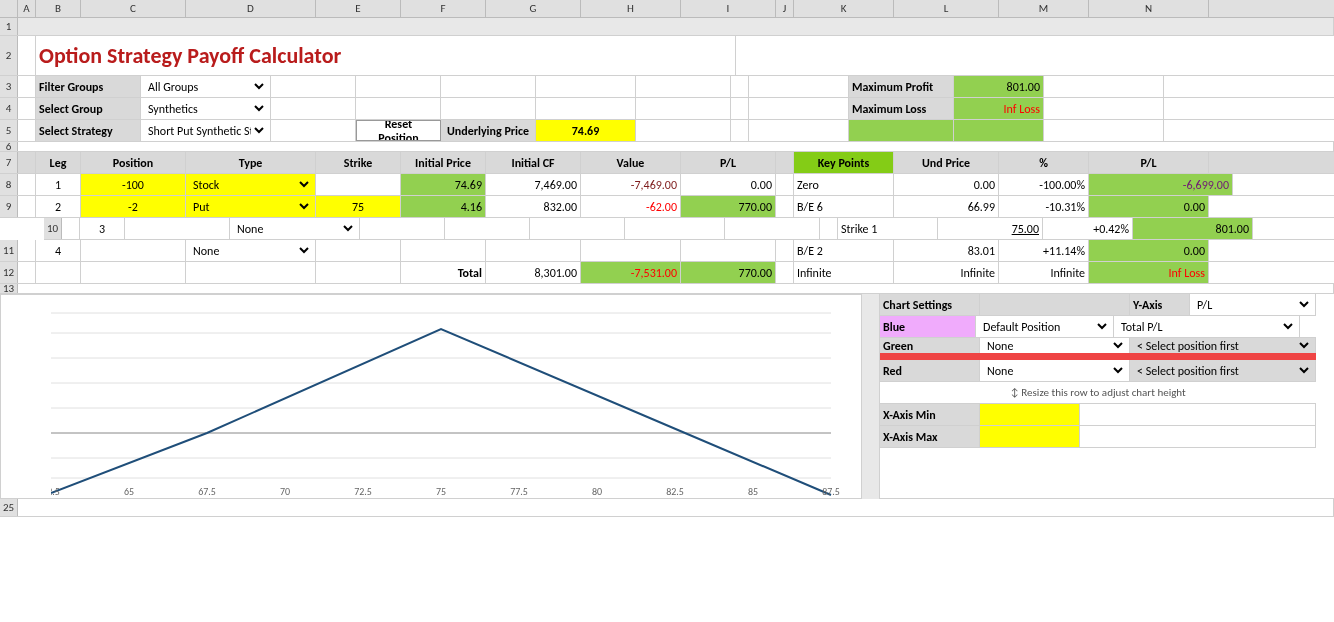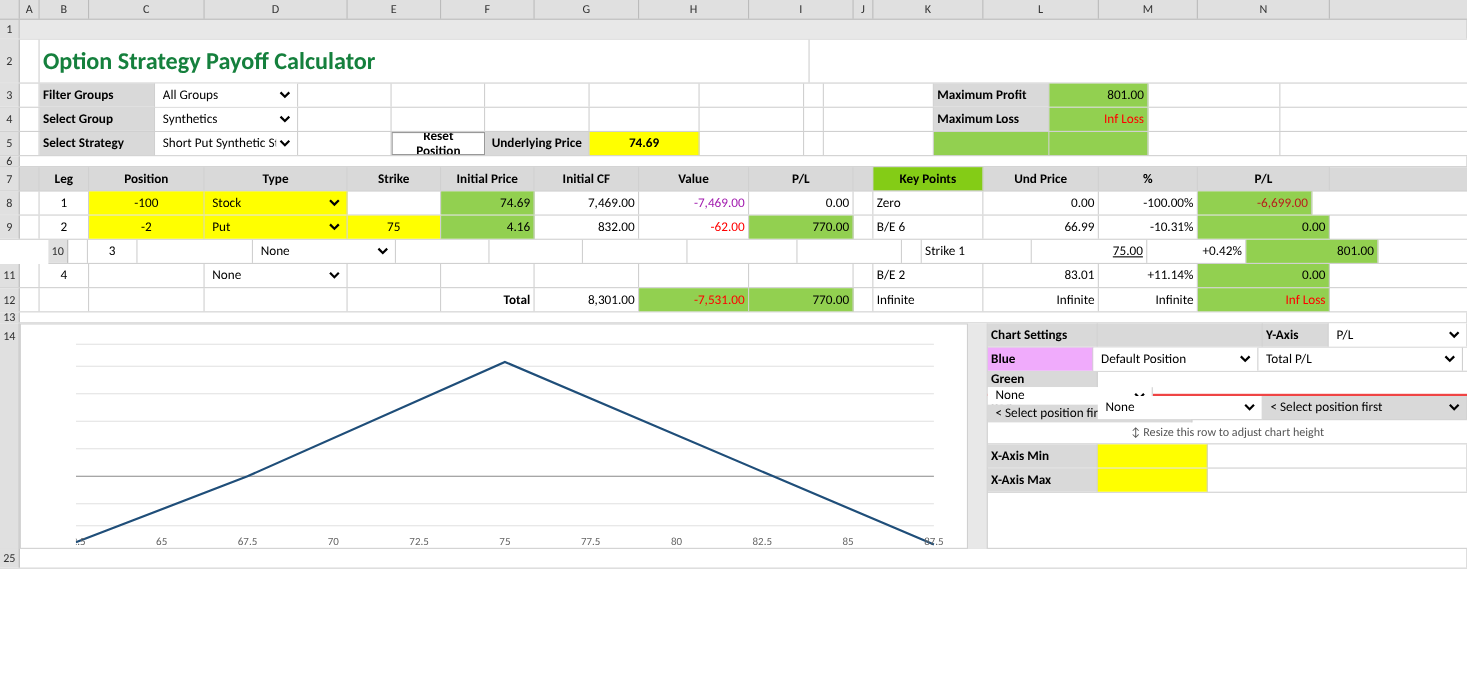--- a/index.html
+++ b/index.html
@@ -13,21 +13,21 @@
 
     
     .rows-container { display: flex; flex-direction: column; flex: 1; overflow: hidden; }
     .sheet-row { display: flex; border-bottom: 1px solid #d0d0d0; flex-shrink: 0; }
     .row-num { width: 18px; min-width: 18px; background: #e0e0e0; border-right: 1px solid #bbb; display: flex; align-items: center; justify-content: center; font-size: 11px; color: #333; }
 
     .cell { border-right: 1px solid #d0d0d0; display: flex; align-items: center; padding: 0 3px; font-size: 12px; overflow: hidden; white-space: nowrap; flex-shrink: 0; }
     .cell-center { justify-content: center; }
     .cell-right { justify-content: flex-end; }
     .bold { font-weight: bold; }
-    .title-cell { font-size: 22px; font-weight: bold; color: #15803d; }
+    .title-cell { font-size: 22px; font-weight: bold; color: #b91c1c; }
 
     
     .macroption { font-size: 20px; font-weight: bold; color: #333; display: flex; align-items: center; gap: 4px; }
     .macroption-arrow { color: #e74c3c; font-size: 20px; }
 
     
     .dropdown-cell { position: relative; }
     .dropdown-cell select { 
       width: 100%; height: 100%; border: none; background: transparent; 
       font-size: 12px; cursor: pointer; outline: none; 
@@ -166,27 +166,27 @@
       <div class="row-num">8</div>
       <div class="cell" style="width:18px;"></div>
       <div class="cell cell-center" style="width:45px;">1</div>
       <div class="cell cell-center" style="width:105px; background:#ffff00;">-100</div>
       <div class="cell dropdown-cell" style="width:130px; background:#ffff00;">
         <select><option>Stock</option></select>
       </div>
       <div class="cell cell-center" style="width:85px;"></div>
       <div class="cell cell-right" style="width:85px; background:#92d050;">74.69</div>
       <div class="cell cell-right" style="width:95px;">7,469.00</div>
-      <div class="cell cell-right" style="width:100px; color:#a21caf;">-7,469.00</div>
+      <div class="cell cell-right" style="width:100px; color:#7f1d1d;">-7,469.00</div>
       <div class="cell cell-right" style="width:95px;">0.00</div>
       <div class="cell" style="width:18px;"></div>
       <div class="cell" style="width:100px;">Zero</div>
       <div class="cell cell-right" style="width:105px;">0.00</div>
       <div class="cell cell-right" style="width:90px;">-100.00%</div>
-      <div class="cell cell-right" style="width:104px; background:#92d050; color:#b91c1c;">-6,699.00</div>
+      <div class="cell cell-right" style="width:144px; background:#92d050; color:#701a75;">-6,699.00</div>
     </div>
 
     <div class="sheet-row" style="height:22px;">
       <div class="row-num">9</div>
       <div class="cell" style="width:18px;"></div>
       <div class="cell cell-center" style="width:45px;">2</div>
       <div class="cell cell-center" style="width:105px; background:#ffff00;">-2</div>
       <div class="cell dropdown-cell" style="width:130px; background:#ffff00;">
         <select><option>Put</option></select>
       </div>
@@ -259,21 +259,20 @@
       <div class="cell cell-right" style="width:90px;">Infinite</div>
       <div class="cell cell-right" style="width:120px; background:#92d050; color:#ff0000;">Inf Loss</div>
     </div>
 
     <div class="sheet-row" style="height:10px;">
       <div class="row-num">13</div>
       <div class="cell" style="flex:1;"></div>
     </div>
 
     <div class="sheet-row" style="height:205px; flex-shrink:0;">
-      <div class="row-num" style="height:205px; align-items:flex-start; padding-top:5px;">14</div>
 
       <div style="width:862px; height:205px; background:#fff; border:1px solid #d0d0d0; padding:8px 5px 5px 50px; flex-shrink:0;">
         <svg width="800" height="195">
 
           <line x1="0" y1="10" x2="780" y2="10" stroke="#e0e0e0" stroke-width="1"></line>
           <line x1="0" y1="30" x2="780" y2="30" stroke="#e0e0e0" stroke-width="1"></line>
           <line x1="0" y1="55" x2="780" y2="55" stroke="#e0e0e0" stroke-width="1"></line>
           <line x1="0" y1="80" x2="780" y2="80" stroke="#e0e0e0" stroke-width="1"></line>
           <line x1="0" y1="105" x2="780" y2="105" stroke="#e0e0e0" stroke-width="1"></line>
 
@@ -315,29 +314,29 @@
           <div class="cell bold" style="width:100px; background:#d9d9d9;">Chart Settings</div>
           <div class="cell" style="width:150px; background:#d9d9d9;"></div>
           <div class="cell bold" style="width:60px; background:#d9d9d9;">Y-Axis</div>
           <div class="cell dropdown-cell" style="width:126px; background:#fff;">
             <select><option>P/L</option></select>
           </div>
         </div>
 
         <div style="display:flex; border-bottom:1px solid #d0d0d0; height:22px; flex-shrink:0;">
           <div class="cell bold" style="width:96px; background:#f0abfc;">Blue</div>
-          <div class="cell dropdown-cell" style="width:150px; background:#fff;">
+          <div class="cell dropdown-cell" style="width:138px; background:#fff;">
             <select><option>Default Position</option></select>
           </div>
           <div class="cell dropdown-cell" style="width:186px;">
             <select><option>Total P/L</option></select>
           </div>
         </div>
 
-        <div style="display:flex; border-bottom:2px solid #ef4444; height:22px; flex-shrink:0;flex-direction:column;">
+        <div style="display:flex; border-bottom:7px solid #ef4444; height:22px; flex-shrink:0;">
           <div class="cell bold" style="width:100px; background:#d9d9d9;">Green</div>
           <div class="cell dropdown-cell" style="width:150px; background:#fff;">
             <select><option>None</option></select>
           </div>
           <div class="cell dropdown-cell" style="width:186px; background:#d9d9d9;">
             <select><option>&lt; Select position first</option></select>
           </div>
         </div>
 
         <div style="display:flex; border-bottom:1px solid #d0d0d0; height:22px; flex-shrink:0;">

